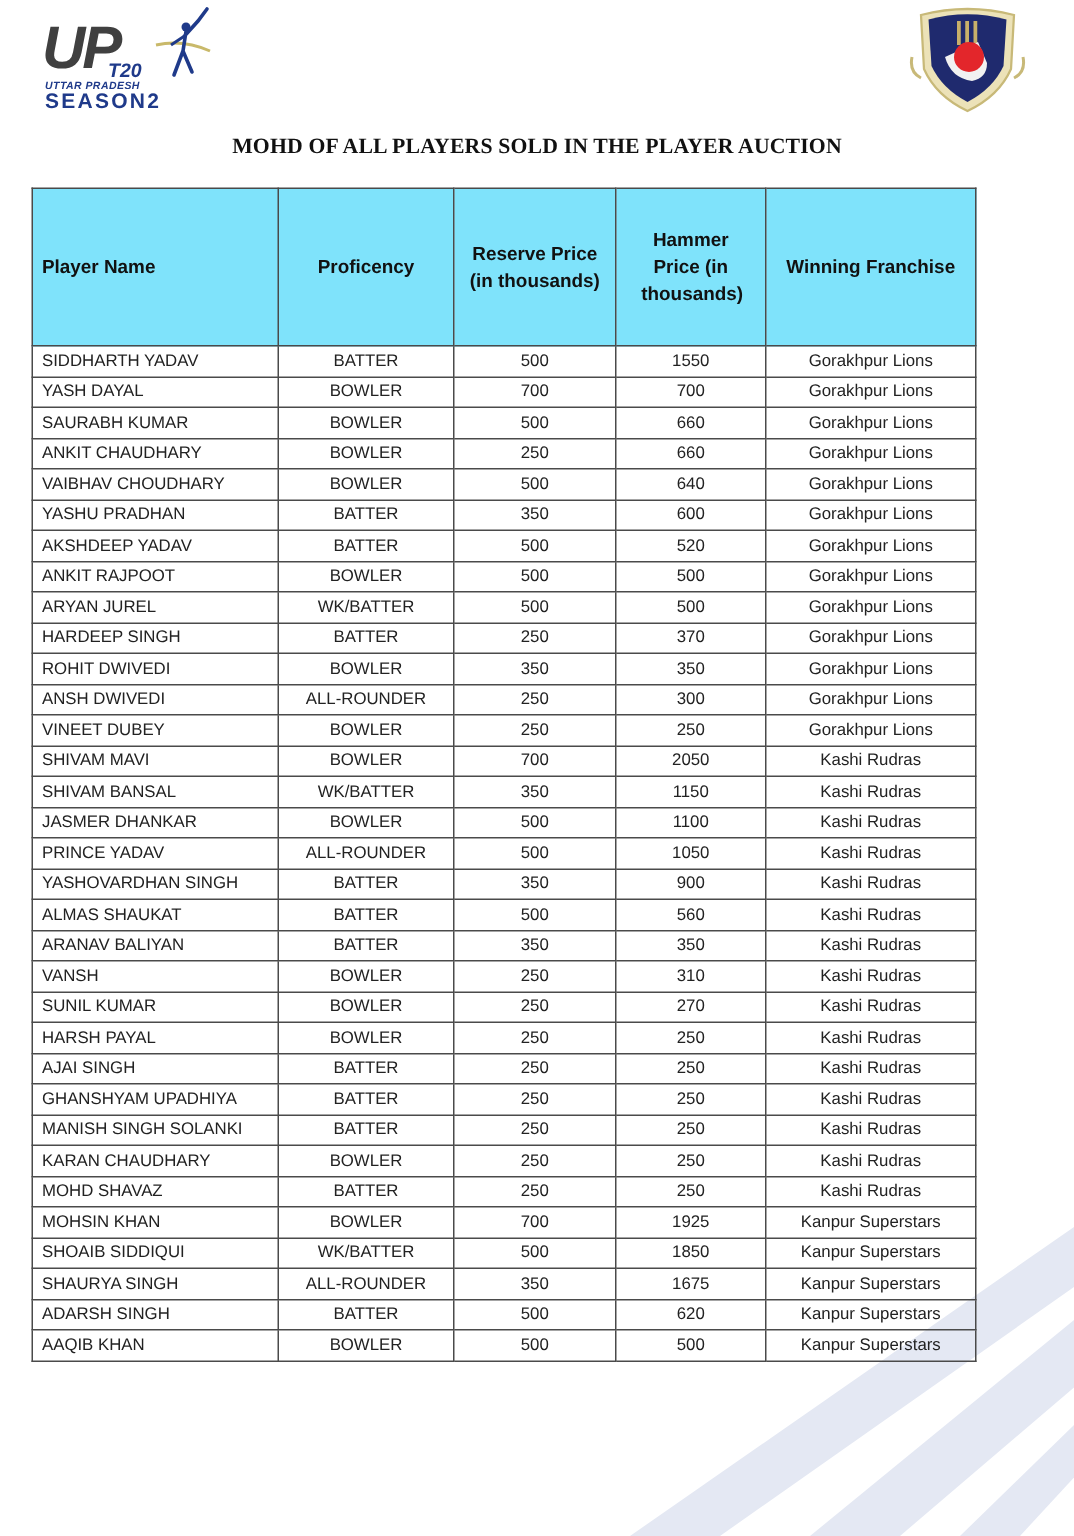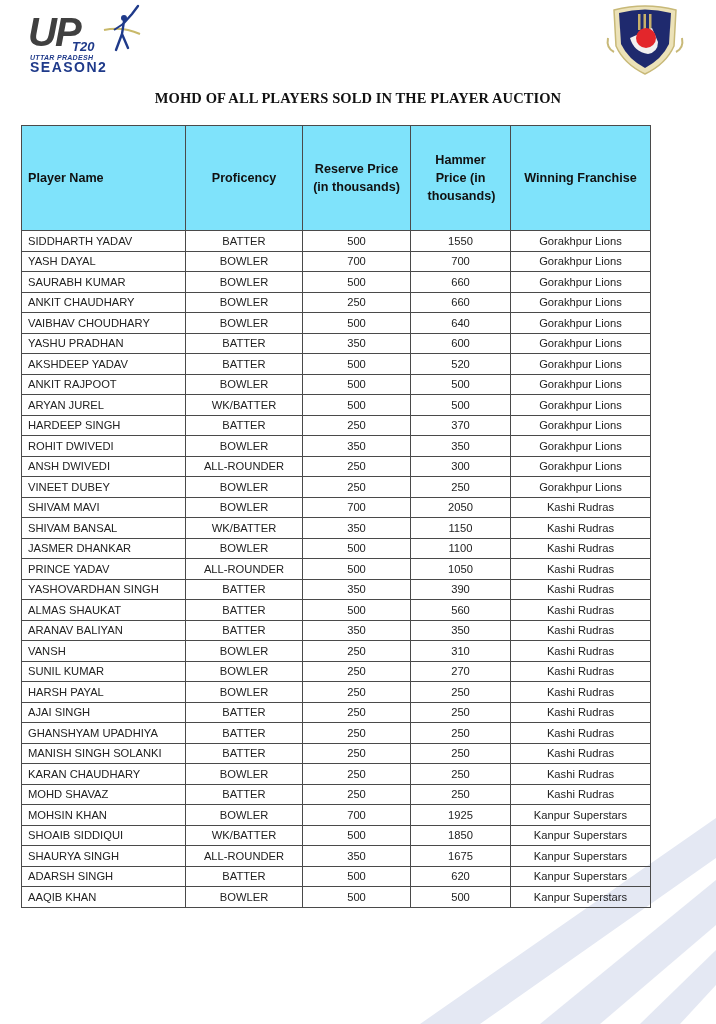--- a/index.html
+++ b/index.html
@@ -214,21 +214,21 @@
         <td class="c-name">PRINCE YADAV</td>
         <td>ALL-ROUNDER</td>
         <td>500</td>
         <td>1050</td>
         <td>Kashi Rudras</td>
       </tr>
       <tr>
         <td class="c-name">YASHOVARDHAN SINGH</td>
         <td>BATTER</td>
         <td>350</td>
-        <td>390</td>
+        <td>900</td>
         <td>Kashi Rudras</td>
       </tr>
       <tr>
         <td class="c-name">ALMAS SHAUKAT</td>
         <td>BATTER</td>
         <td>500</td>
         <td>560</td>
         <td>Kashi Rudras</td>
       </tr>
       <tr>

